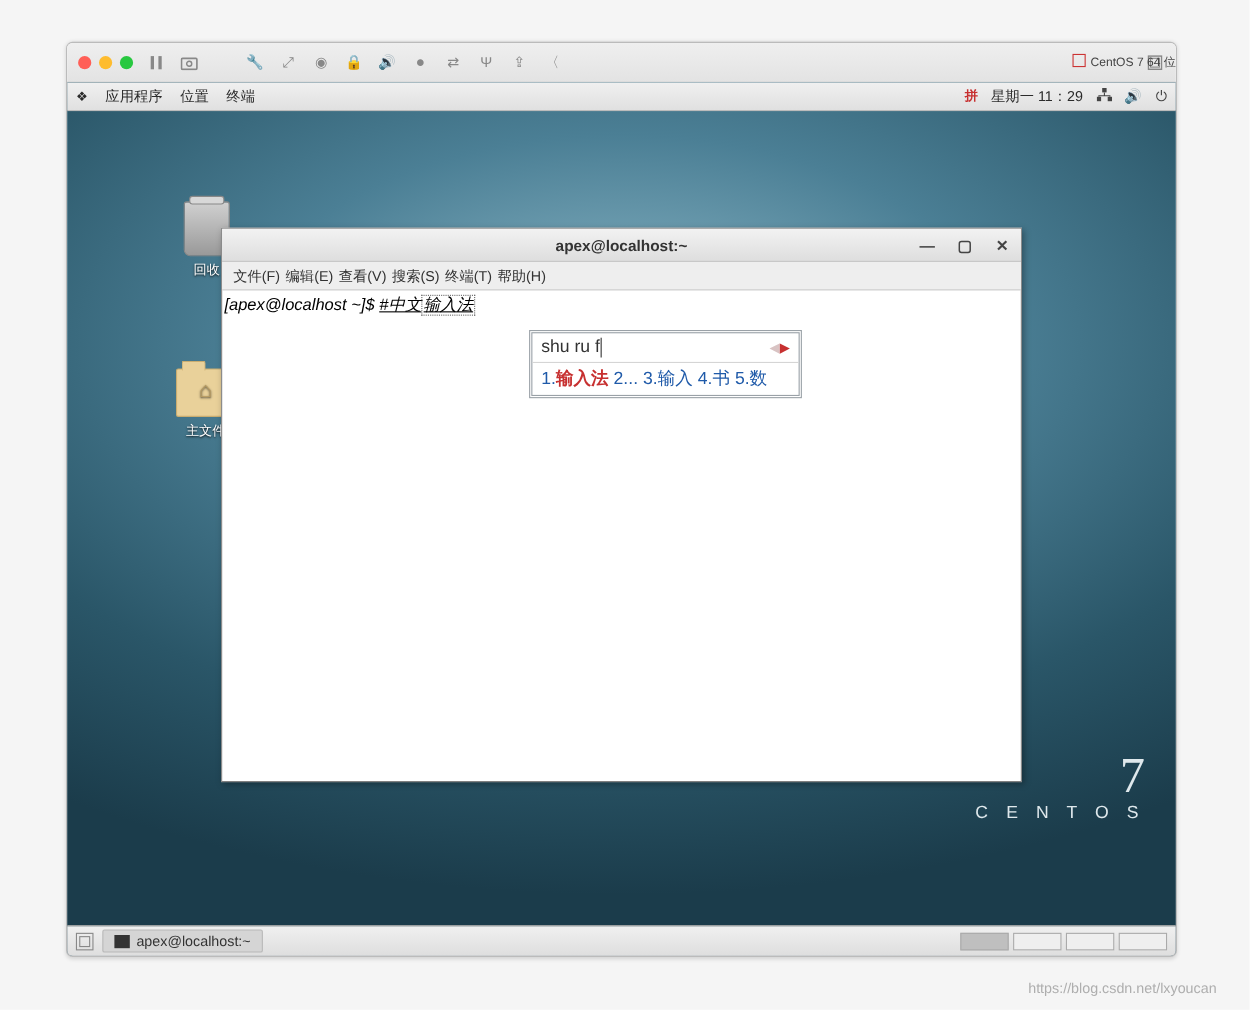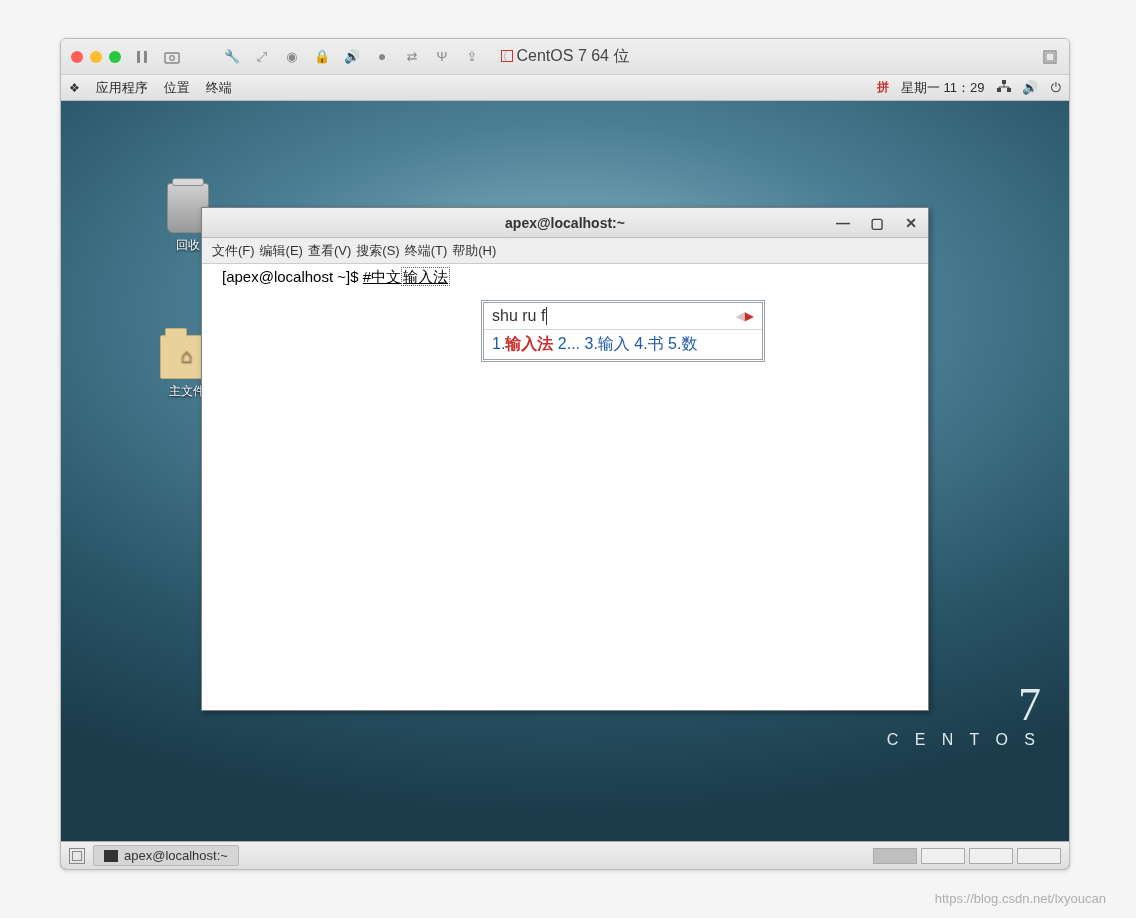--- a/index.html
+++ b/index.html
@@ -6,21 +6,21 @@
 body { width: 1136px; height: 918px; background: #f5f5f5; position: relative; overflow: hidden; }
 
 
 .vm-window { position: absolute; left: 60px; top: 38px; width: 1010px; height: 832px; background: #fff; border: 1px solid #bbb; border-radius: 6px; box-shadow: 0 1px 4px rgba(0,0,0,.15); overflow: hidden; }
 
 .vm-toolbar { height: 36px; background: linear-gradient(#efefef,#e3e3e3); border-bottom: 1px solid #ccc; display: flex; align-items: center; padding: 0 10px; gap: 12px; color: #555; font-size: 13px; position: relative; }
 .traffic { display: flex; gap: 7px; }
 .traffic span { width: 12px; height: 12px; border-radius: 50%; display: block; }
 .traffic .r { background:#ff5f57; } .traffic .y{background:#febc2e;} .traffic .g{background:#28c840;}
 .tool-icon { color:#888; display:inline-flex; align-items:center; justify-content:center; width:18px; height:18px; }
-.vm-title { position:absolute; left:0; right:0; text-align:center; color:#444; font-size:16px; pointer-events:none;}
+.vm-title { position:absolute; left:0; right:0; text-align:right; color:#444; font-size:11px; pointer-events:none;}
 .vm-title-icn { display:inline-block; width:12px;height:12px;border:1px solid #c33;margin-right:4px;vertical-align:-1px;}
 .fs-icon{margin-left:auto;}
 
 
 .guest { position: relative; height: calc(100% - 36px); background: radial-gradient(900px 500px at 50% 30%, #8fbac9 0%, #4b7f95 38%, #2a5668 72%, #1b3c4b 100%); overflow: hidden; }
 .guest-panel { height: 26px; background: linear-gradient(#f0f0f0,#e0e0e0); border-bottom:1px solid #bbb; display:flex; align-items:center; font-size:13px; color:#2b2b2b; padding:0 8px; gap:16px;}
 .guest-panel .right { margin-left:auto; display:flex; align-items:center; gap:12px; }
 .pin-indicator{color:#c73030;font-size:12px;font-weight:bold;}
 .panel-icon{color:#444;}
 
@@ -35,26 +35,26 @@
 .centos-mark{position:absolute;right:28px;bottom:120px;color:#dfe8ec;text-align:right;}
 .centos-mark .seven{font-size:46px;font-family:Georgia,serif;}
 .centos-mark .word{font-size:16px;letter-spacing:6px;}
 
 
 .term-win{ position:absolute; left:140px; top:132px; width:728px; height:504px; background:#fff; border:1px solid #808080; box-shadow:2px 2px 6px rgba(0,0,0,.35);}
 .term-title{height:30px;background:linear-gradient(#f2f2f2,#dedede);border-bottom:1px solid #bbb;display:flex;align-items:center;justify-content:center;color:#333;font-size:14px;font-weight:600;position:relative;}
 .win-btns{position:absolute;right:6px;top:0;bottom:0;display:flex;align-items:center;gap:12px;color:#444;}
 .win-btns span{width:22px;text-align:center;font-size:14px;font-weight:bold;cursor:default;}
 .term-menu{height:26px;background:#eeeeee;border-bottom:1px solid #ccc;display:flex;align-items:center;padding:0 10px;gap:5px;font-size:13px;color:#333;}
-.term-body{padding:4px 20px;font-family:"DejaVu Sans Mono","Noto Sans Mono",monospace;font-size:15px;color:#000;}
+.term-body{padding:4px 2px;font-family:"DejaVu Sans Mono","Noto Sans Mono",monospace;font-size:15px;color:#000;font-style:italic;}
 .term-body .preedit{border:1px dotted #666;padding:0 1px;}
 .term-body .udl{text-decoration:underline;}
 
 
-.ime{position:absolute;left:420px;top:225px;width:284px;background:#fff;border:3px double #9aa1a7;font-size:16px;}
+.ime{position:absolute;left:420px;top:225px;width:248px;background:#fff;border:3px double #9aa1a7;font-size:16px;}
 .ime-row{padding:4px 8px;display:flex;align-items:center;}
 .ime-input{color:#333;}
 .ime-cur{border-left:1px solid #333;height:18px;margin-left:1px;}
 .ime-arrows{margin-left:auto;font-size:12px;}
 .ime-arrows .l{color:#d9c3c3;} .ime-arrows .r{color:#c73030;}
 .ime-cand{border-top:1px solid #d5d5d5;color:#1f5aa9;padding:4px 8px;letter-spacing:0;}
 .ime-cand .c{font-weight:normal;}
 .ime-cand .sel{color:#c73030;font-weight:600;}
 
 

